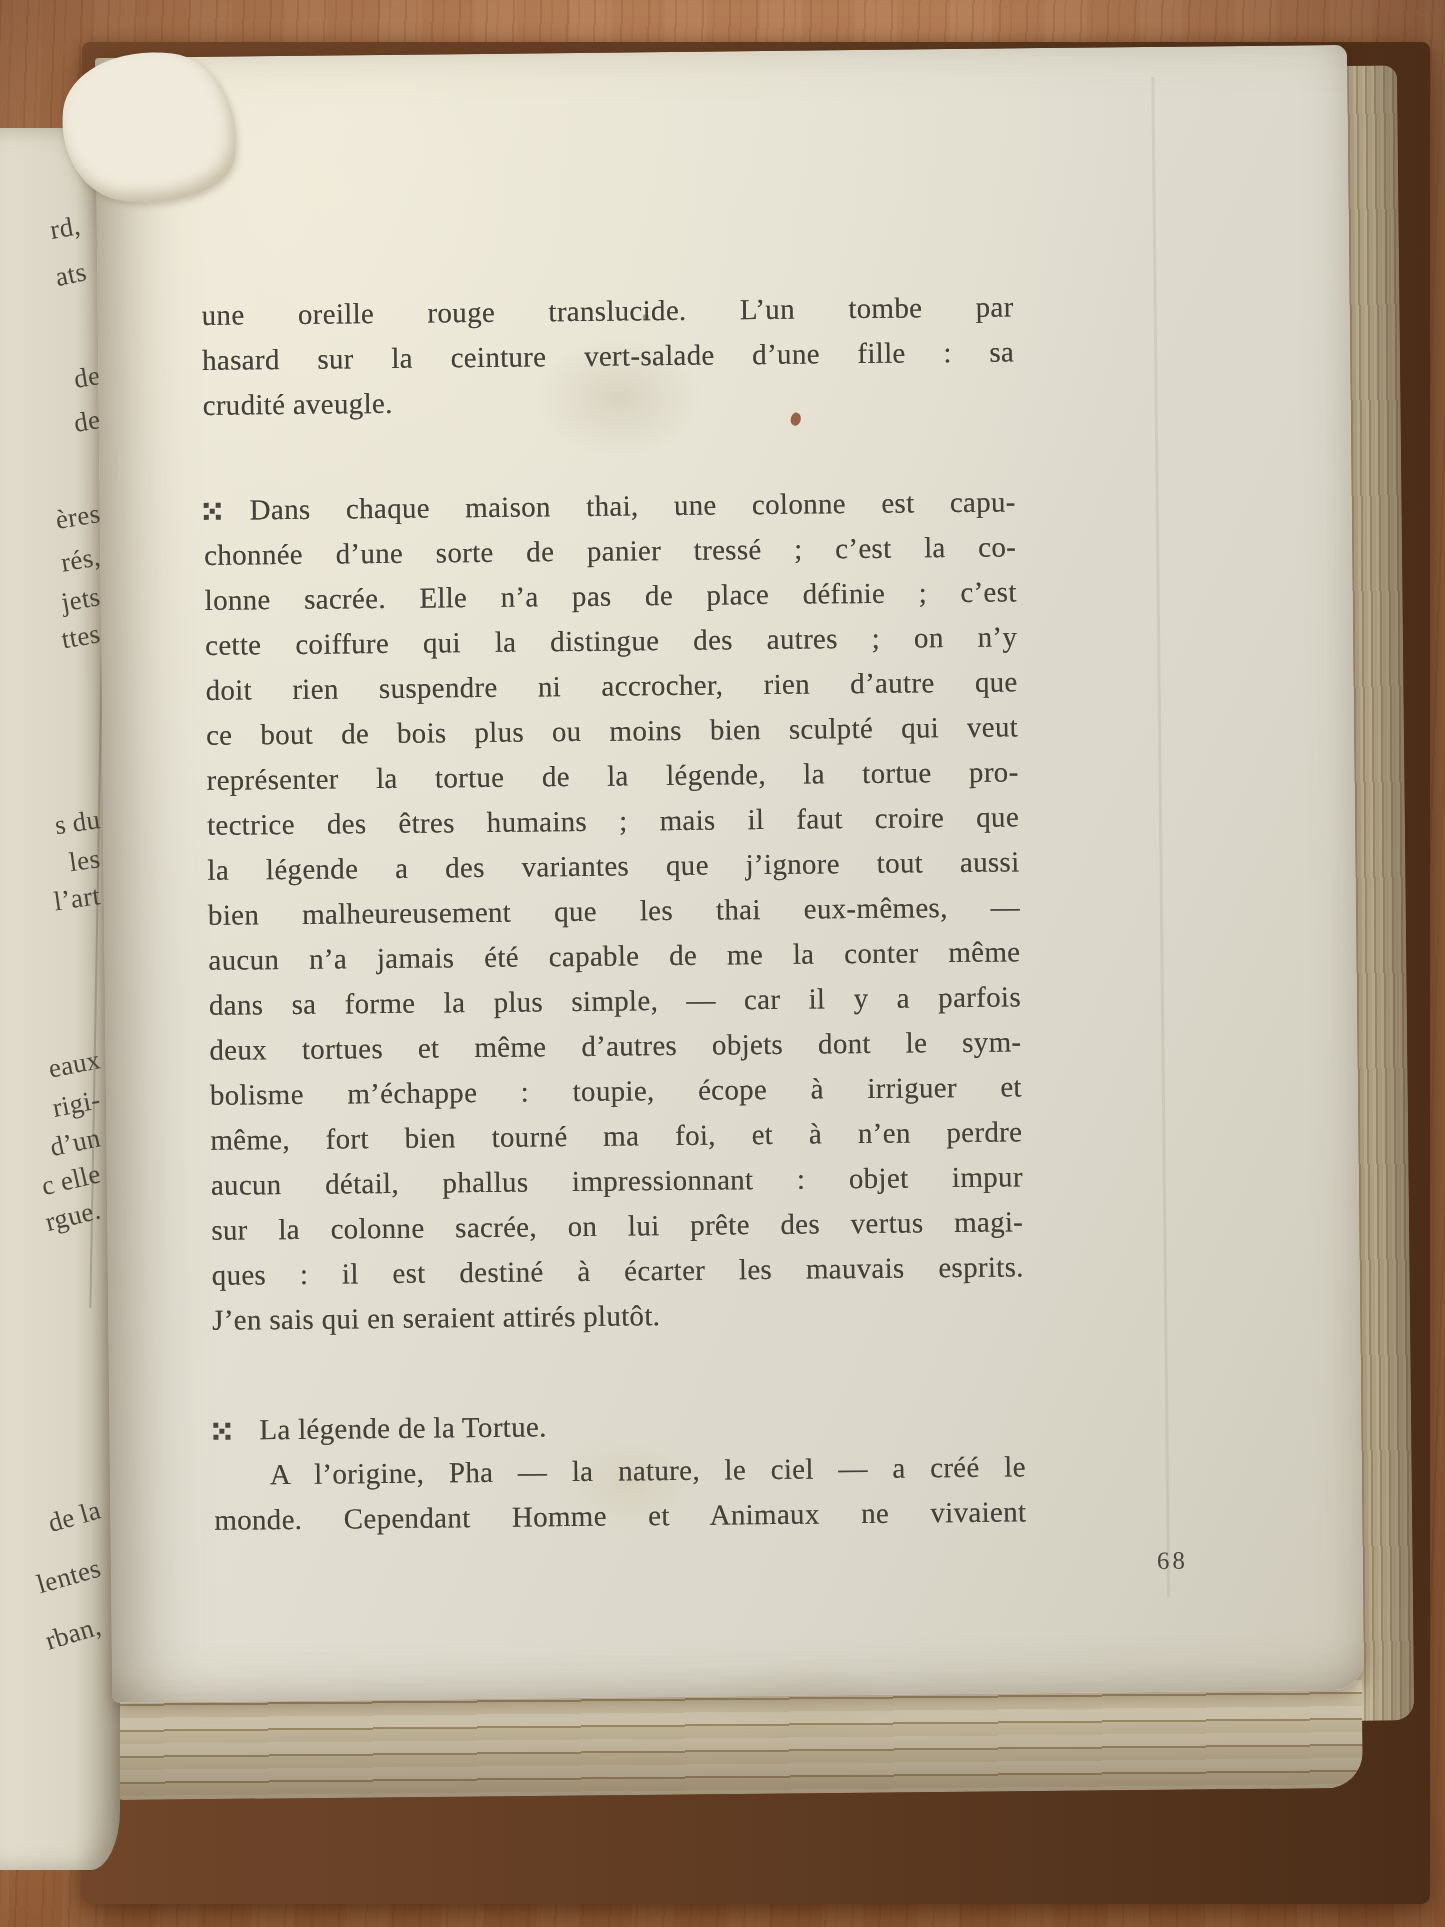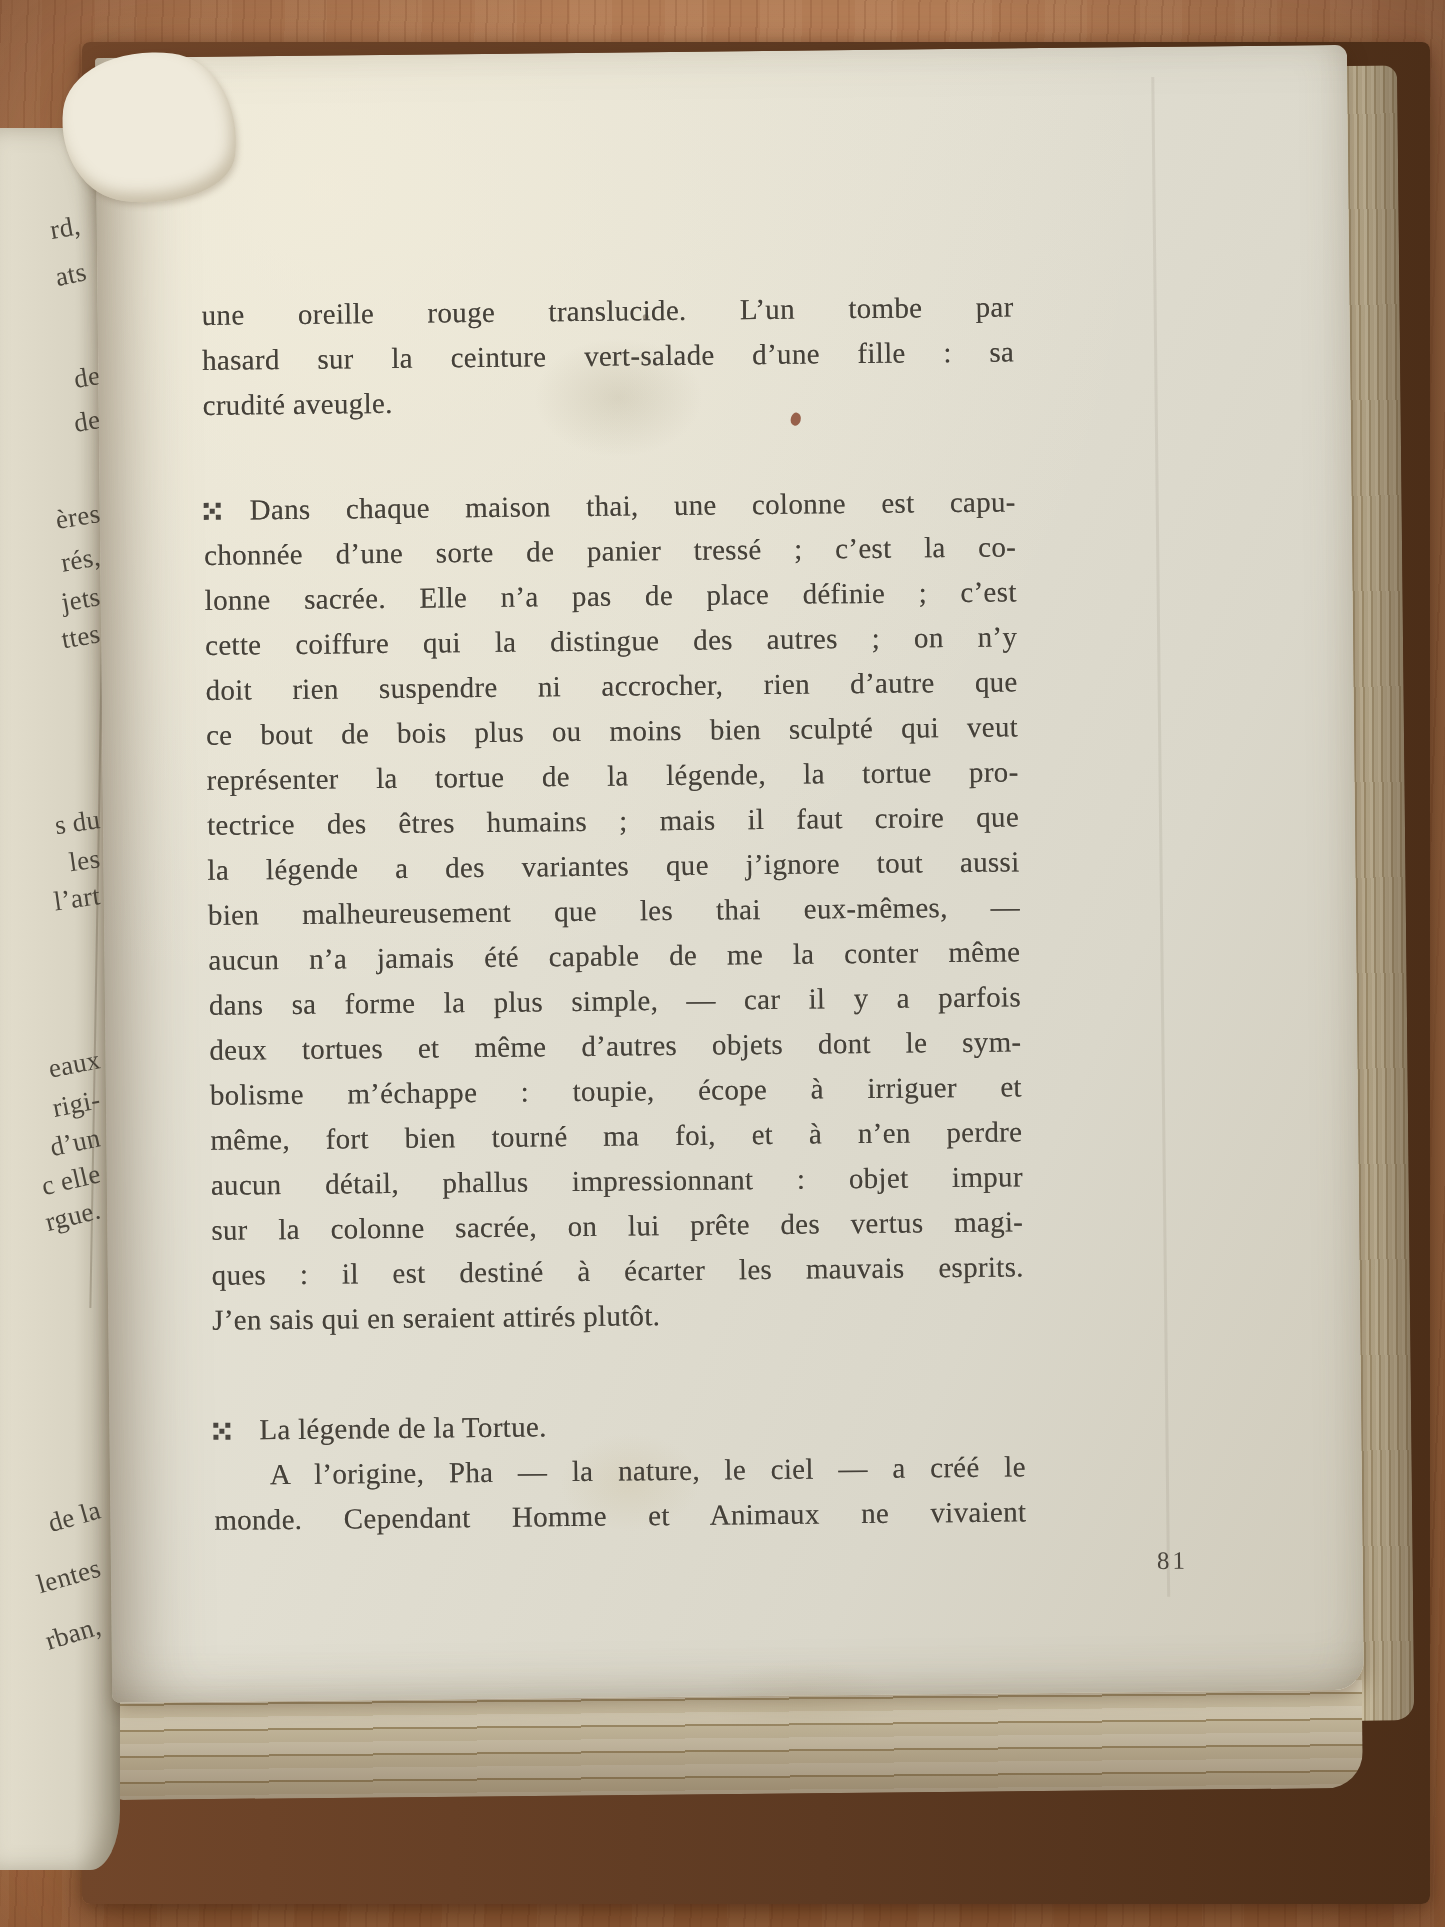--- a/index.html
+++ b/index.html
@@ -162,16 +162,16 @@
       <div class="pline j">aucun détail, phallus impressionnant : objet impur</div>
       <div class="pline j">sur la colonne sacrée, on lui prête des vertus magi-</div>
       <div class="pline j">ques : il est destiné à écarter les mauvais esprits.</div>
       <div class="pline l">J’en sais qui en seraient attirés plutôt.</div>
 
       <div class="pline l gap65"><span class="qmark"></span><span>La légende de la Tortue.</span></div>
       <div class="pline j indent">A l’origine, Pha — la nature, le ciel — a créé le</div>
       <div class="pline j">monde. Cependant Homme et Animaux ne vivaient</div>
     </div>
 
-    <div class="page-num">81</div>
+    <div class="page-num">68</div>
   </div>
 
 </div>
 
 </body></html>

